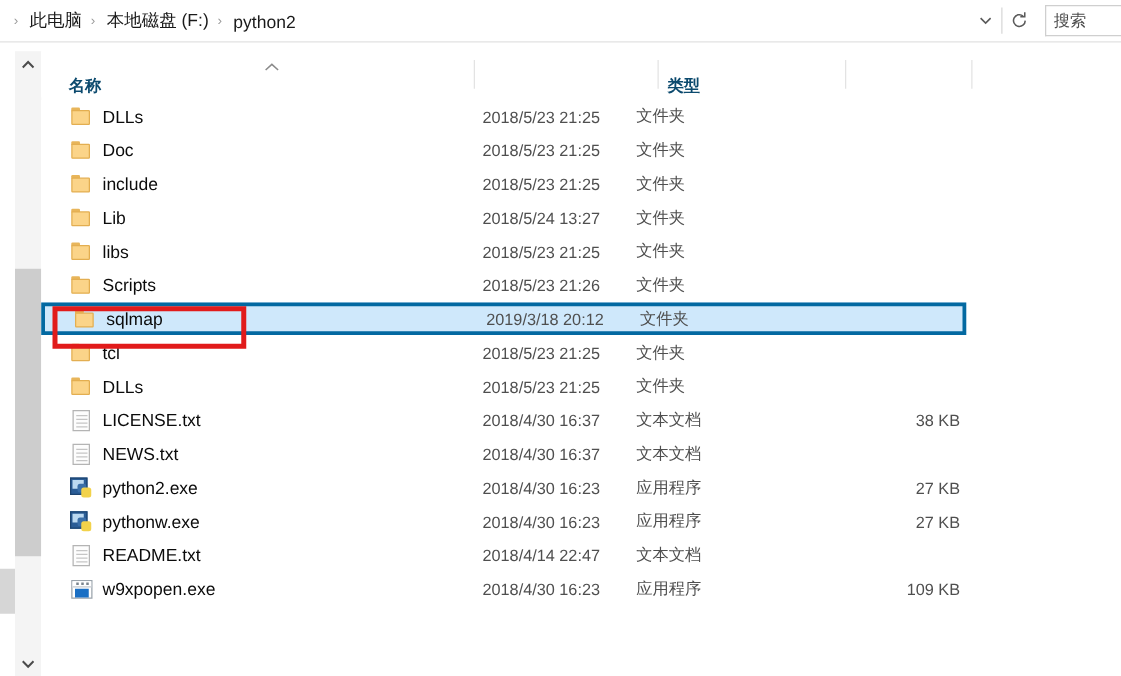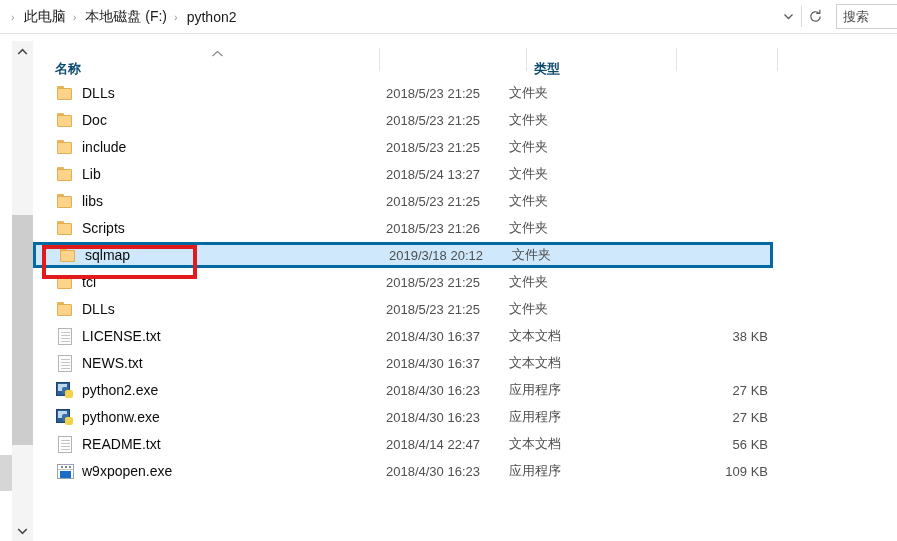--- a/index.html
+++ b/index.html
@@ -524,21 +524,20 @@
       <span class="cell-type">应用程序</span>
       <span class="cell-size">27 KB</span>
     </div>
     <div class="row" style="top: 351px;">
       <span class="cell-icon">
         <span class="ico-doc"></span>
       </span>
       <span class="cell-name">README.txt</span>
       <span class="cell-date">2018/4/14 22:47</span>
       <span class="cell-type">文本文档</span>
-      <span class="cell-size">56 KB</span>
     </div>
     <div class="row" style="top: 378px;">
       <span class="cell-icon">
         <span class="ico-win">
           <span class="titlebar"></span>
           <span class="dot d1"></span>
           <span class="dot d2"></span>
           <span class="dot d3"></span>
           <span class="fill"></span>
         </span>

